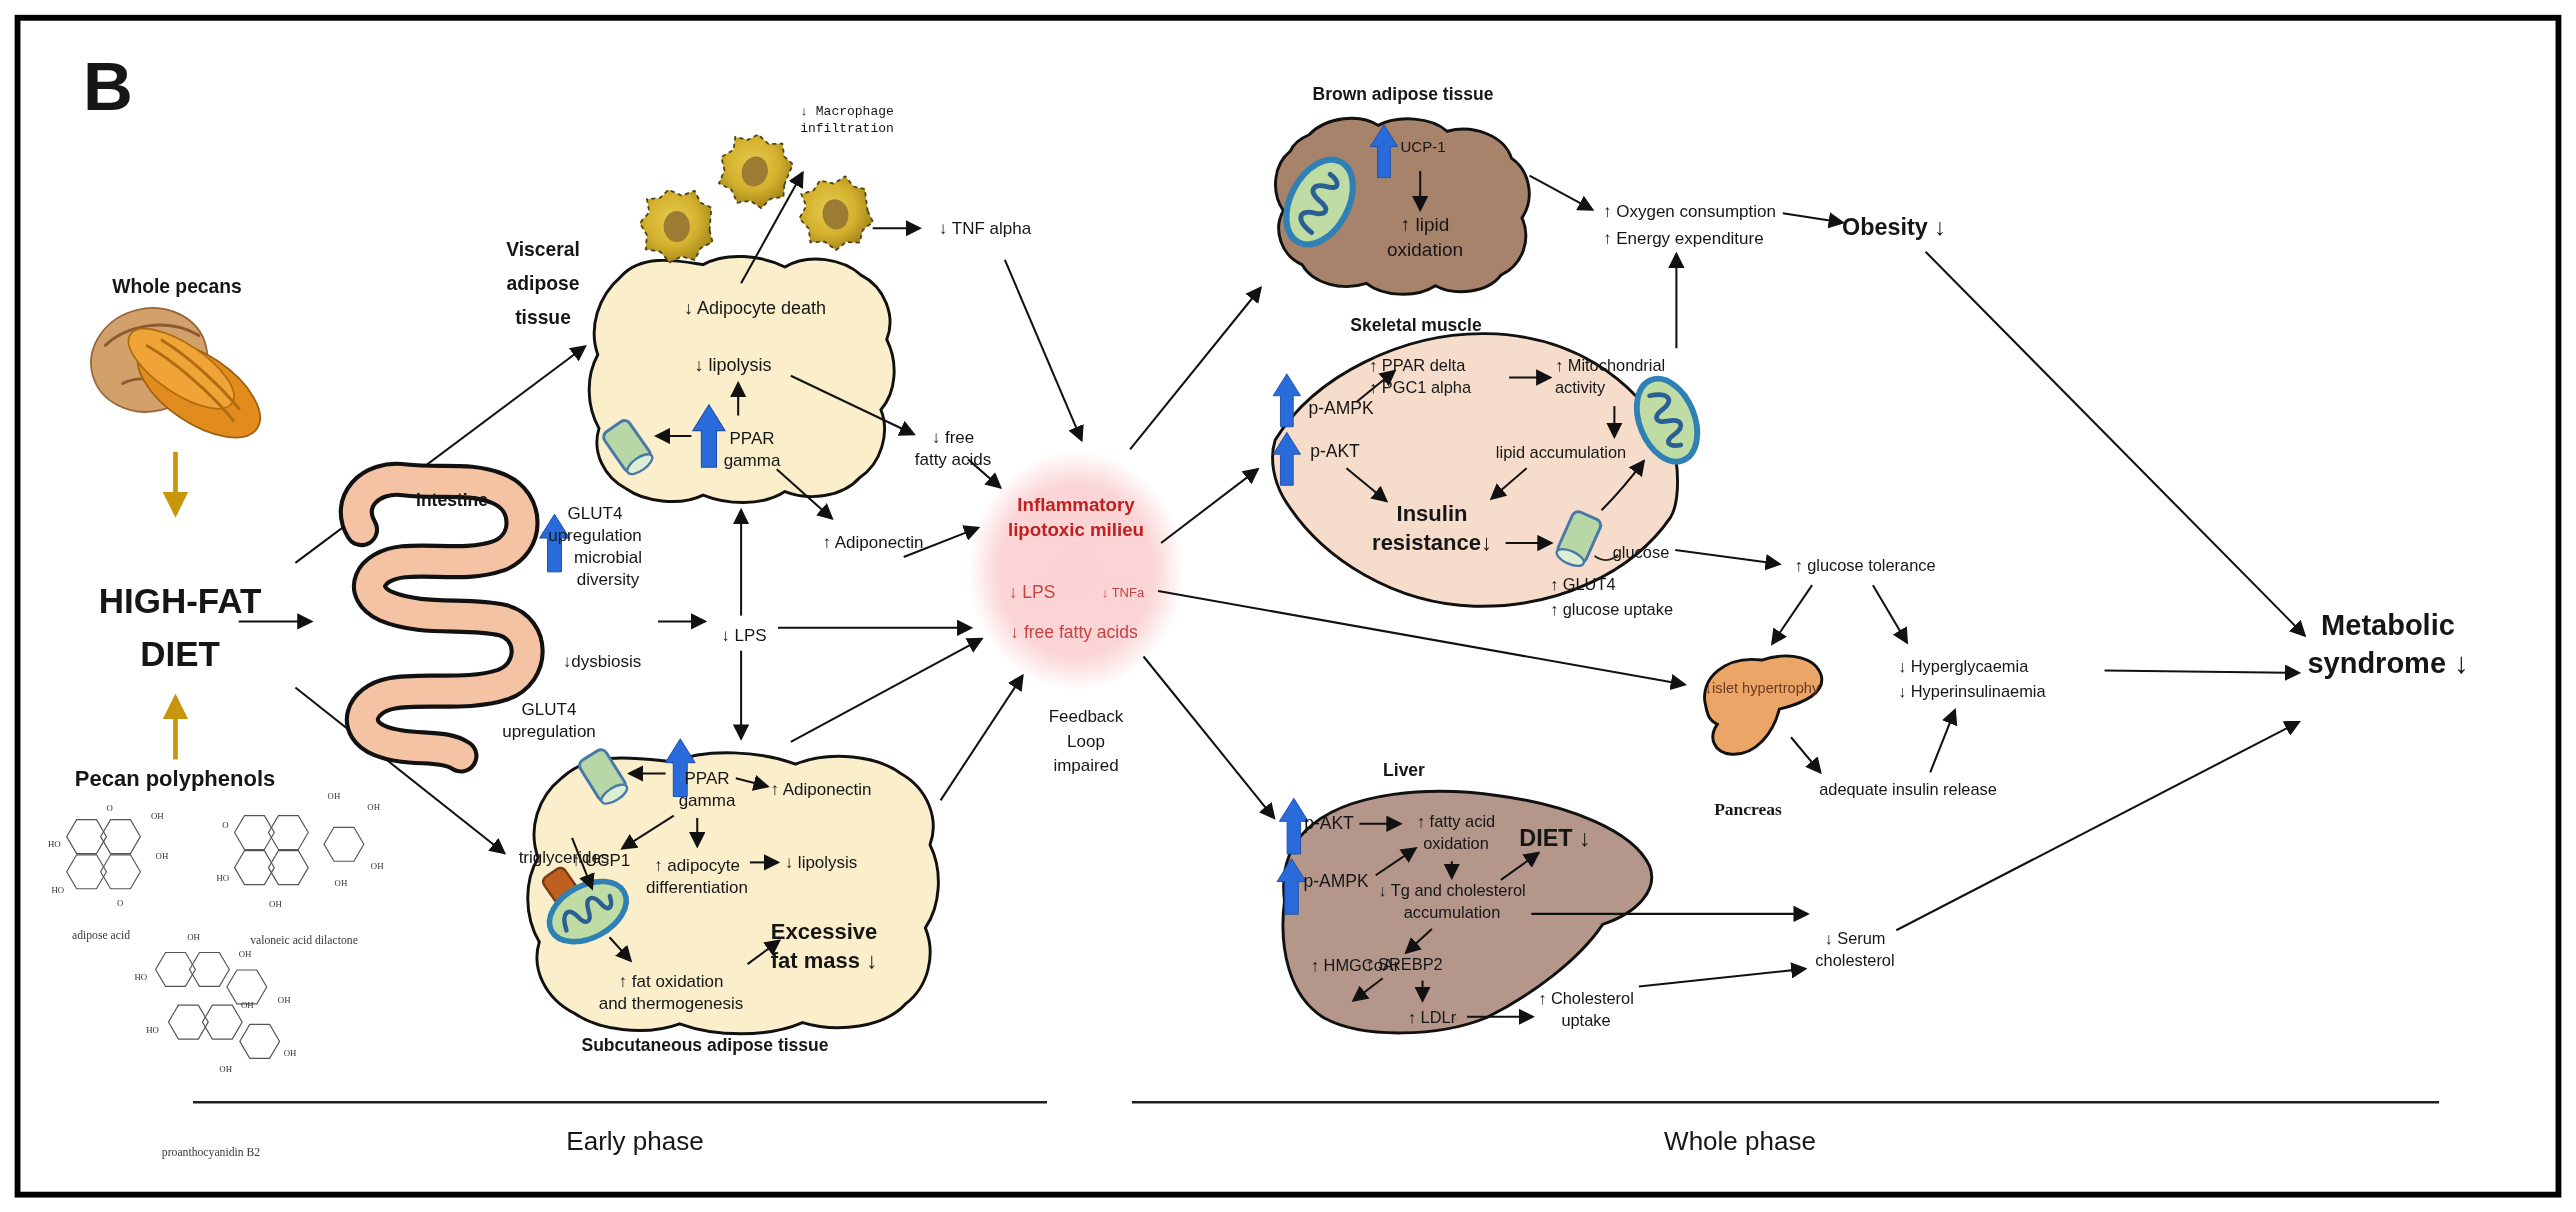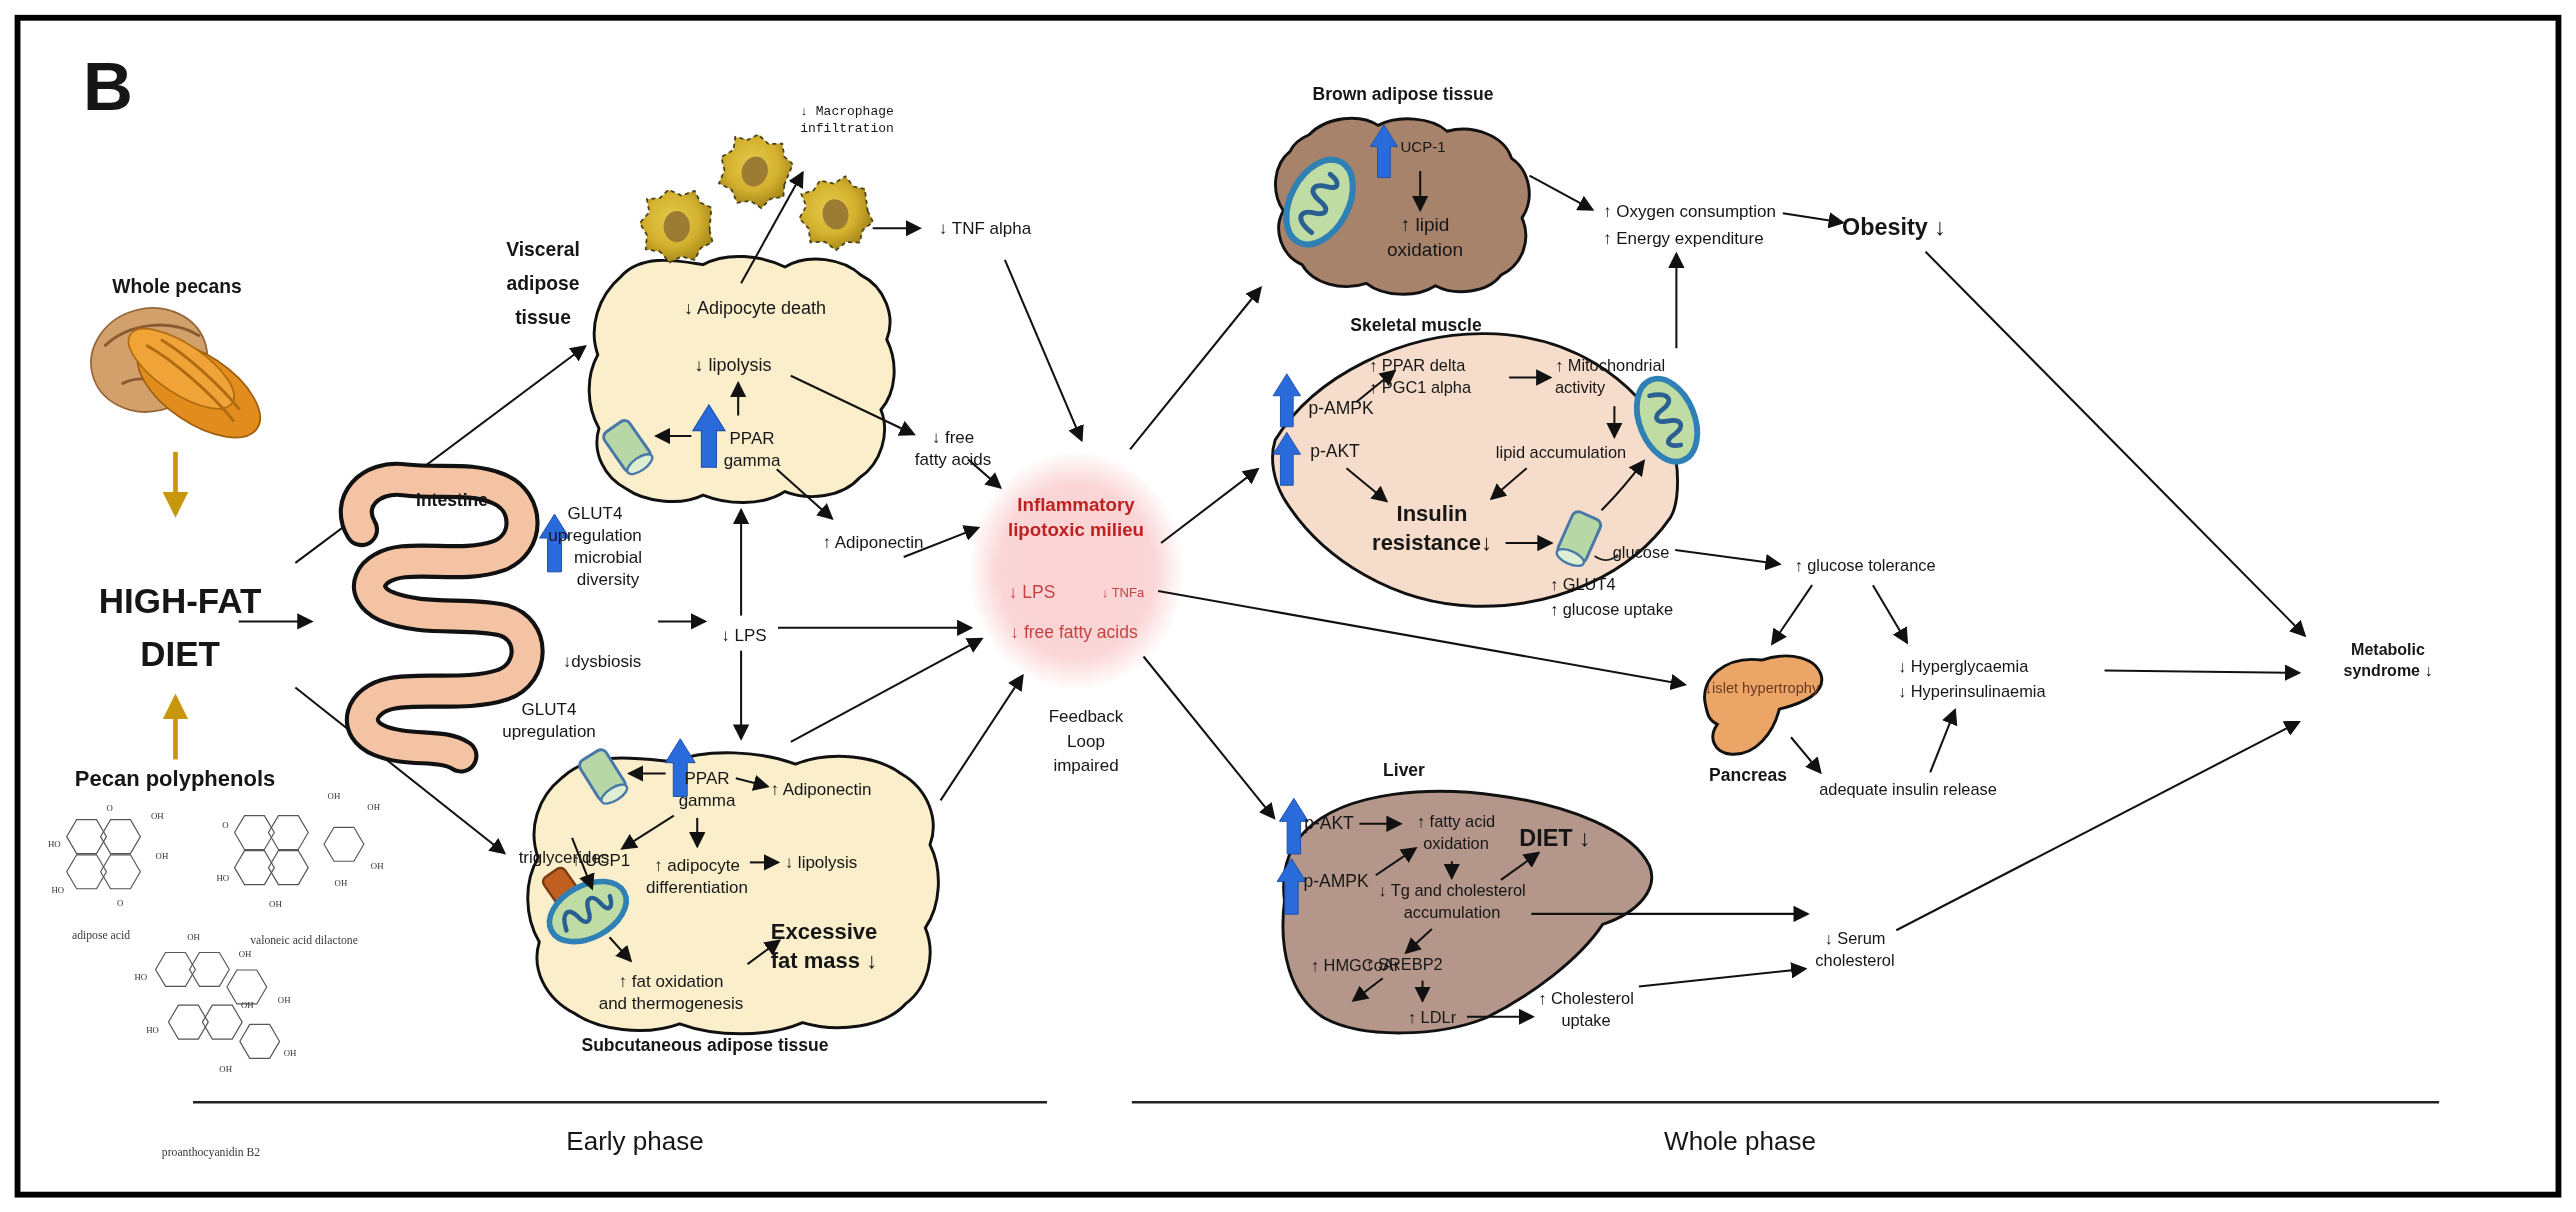--- a/index.html
+++ b/index.html
@@ -294,26 +294,26 @@
 <div class="lbl la" style="left:1555px;top:377px;font-size:16.4px;">↑ Mitochondrial
 activity</div>
 <div class="lbl" style="left:1561px;top:453px;font-size:16.4px;">lipid accumulation</div>
 <div class="lbl b" style="left:1432px;top:528px;font-size:22px;">Insulin
 resistance↓</div>
 <div class="lbl" style="left:1641px;top:553px;font-size:16.4px;">glucose</div>
 <div class="lbl la" style="left:1550px;top:597px;font-size:16.4px;line-height:1.55;">↑ GLUT4
 ↑ glucose uptake</div>
 <div class="lbl" style="left:1865px;top:566px;font-size:16.4px;">↑ glucose tolerance</div>
 
-<div class="lbl b" style="left:1748px;top:776px;font-size:17.5px;">Pancreas</div>
+<div class="lbl b" style="left:1748px;top:810px;font-size:17.5px;font-family:Liberation Serif, serif;">Pancreas</div>
 <div class="lbl" style="left:1762px;top:689px;font-size:14.6px;color:#6b3a22;">↓islet hypertrophy</div>
 <div class="lbl la" style="left:1898px;top:679px;font-size:16.4px;line-height:1.55;">↓ Hyperglycaemia
 ↓ Hyperinsulinaemia</div>
 <div class="lbl" style="left:1908px;top:790px;font-size:16.4px;">adequate insulin release</div>
-<div class="lbl b" style="left:2388px;top:660px;font-size:16px;">Metabolic
+<div class="lbl b" style="left:2388px;top:644px;font-size:29px;">Metabolic
 syndrome ↓</div>
 
 <div class="lbl b" style="left:1404px;top:771px;font-size:17.5px;">Liver</div>
 <div class="lbl" style="left:1329px;top:824px;font-size:17.5px;">p-AKT</div>
 <div class="lbl" style="left:1336px;top:882px;font-size:17.5px;">p-AMPK</div>
 <div class="lbl" style="left:1456px;top:833px;font-size:16.4px;">↑ fatty acid
 oxidation</div>
 <div class="lbl b" style="left:1555px;top:838px;font-size:23.4px;">DIET ↓</div>
 <div class="lbl" style="left:1452px;top:902px;font-size:16.4px;">↓ Tg and cholesterol
 accumulation</div>

